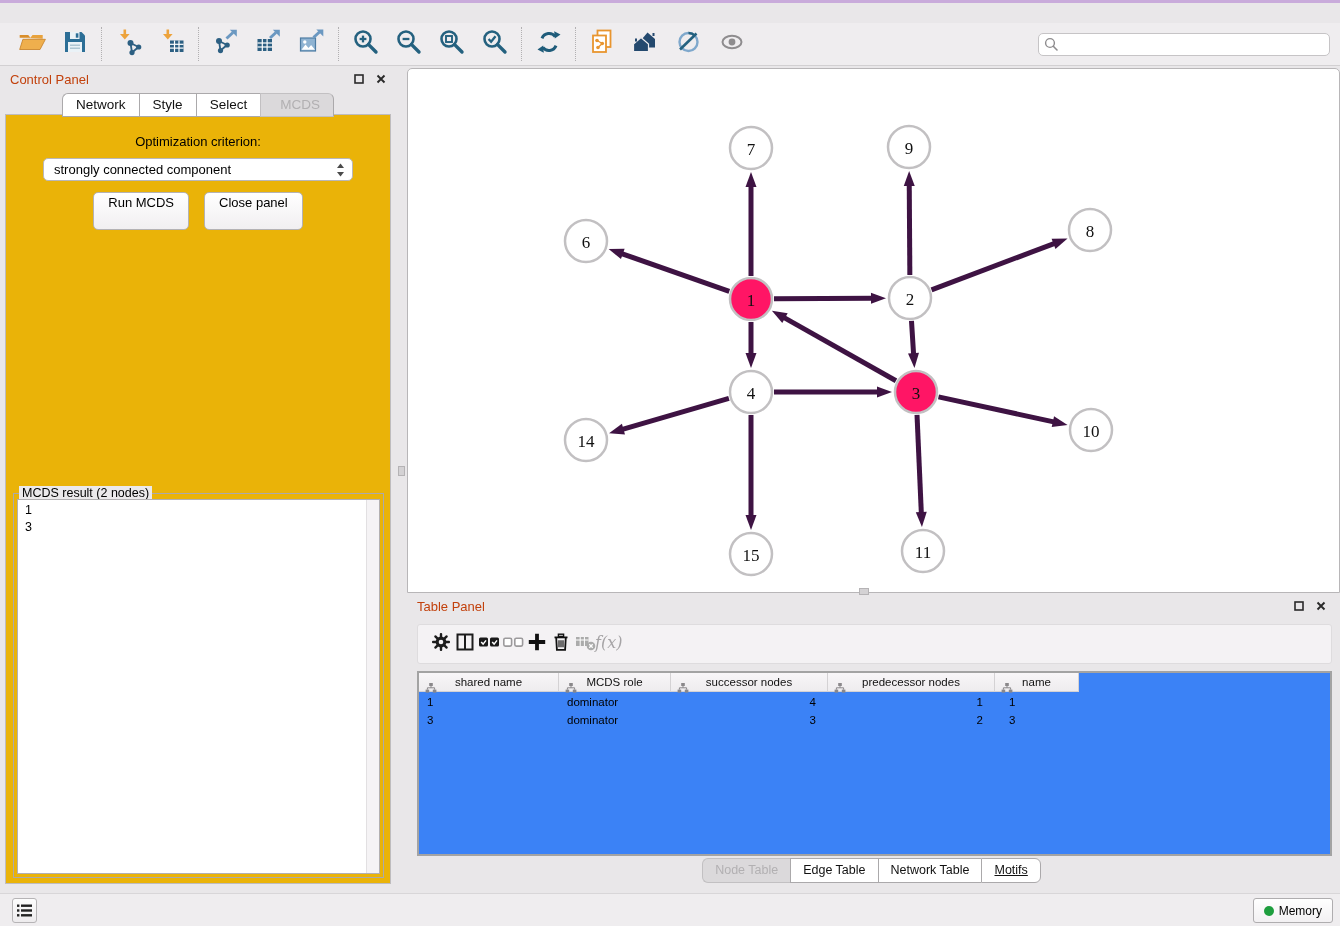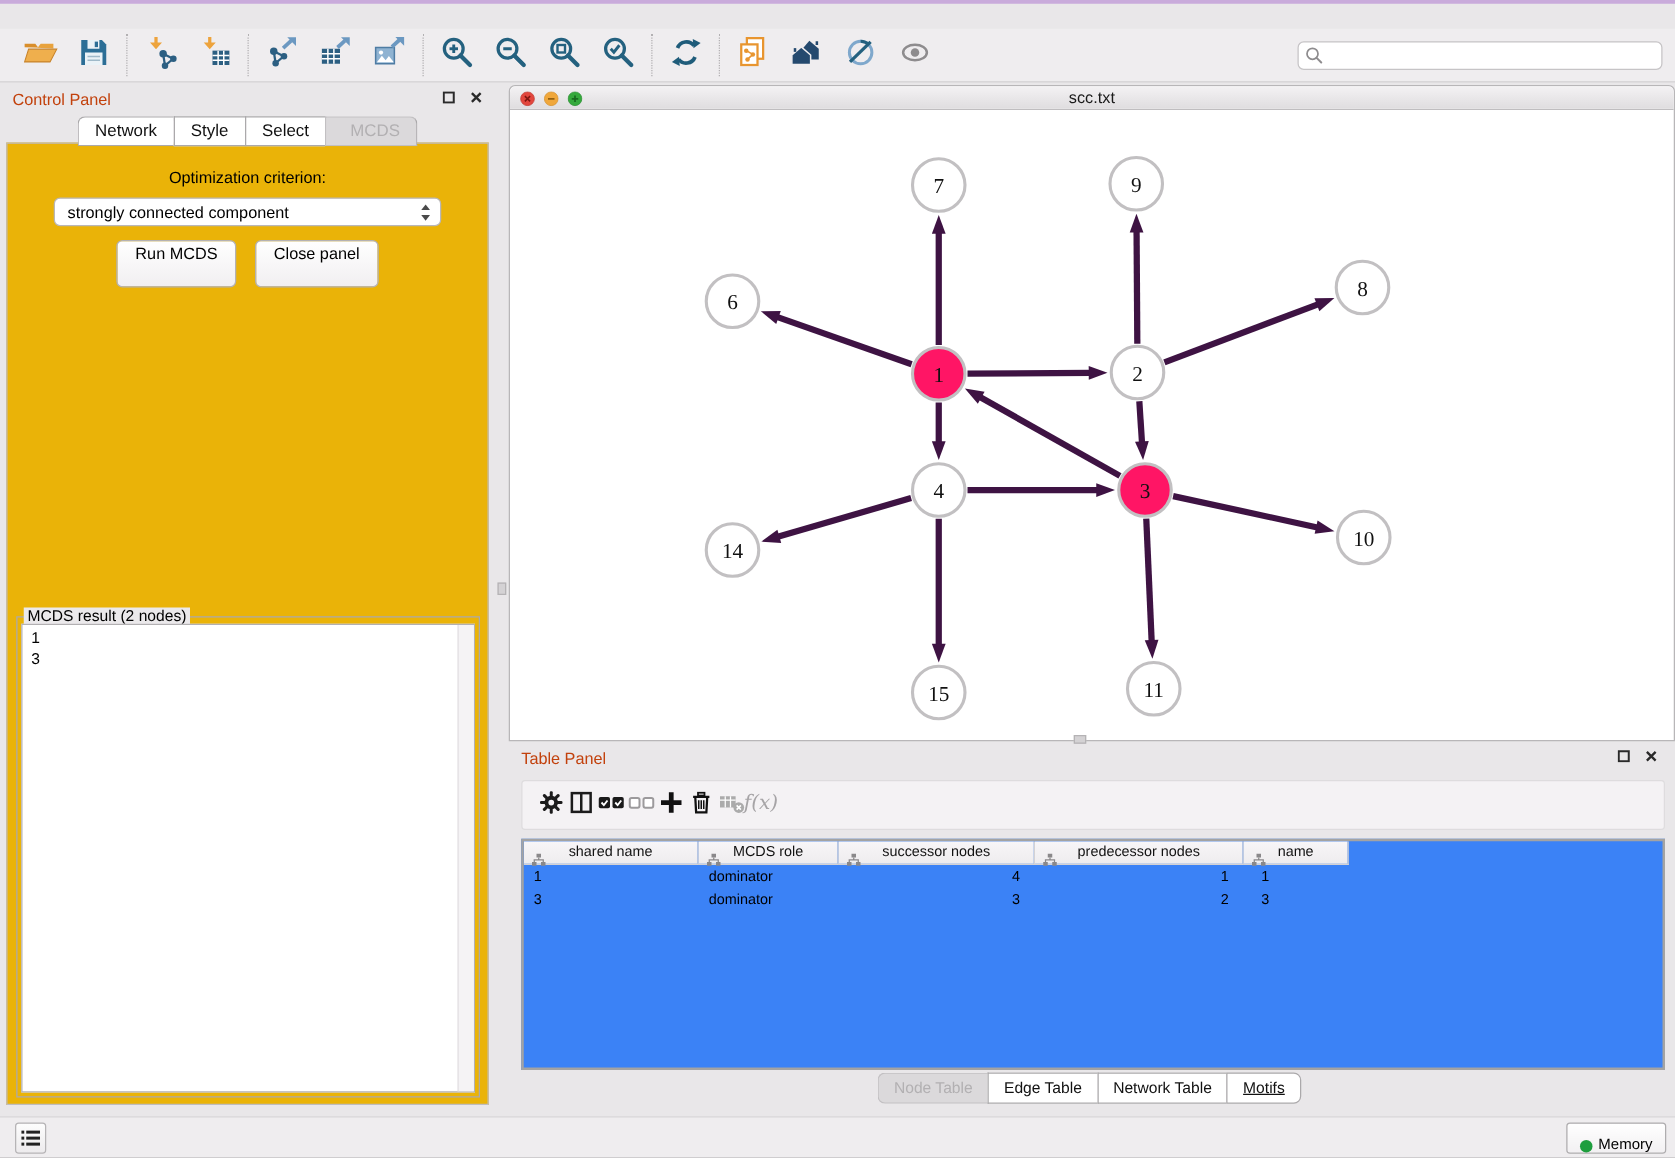--- a/index.html
+++ b/index.html
@@ -88,21 +88,21 @@
   .tp-tabs .tab:last-child { border-radius:0 6px 6px 0; border-right:1px solid #ABA9AB;text-decoration:underline; }
 
   
   .statusbar { position:absolute; left:0; right:0; bottom:0; height:33px; background:#EFEDEF;
                border-top:1px solid #D8D6D8; }
   .list-btn { position:absolute; left:12px; top:4px; width:25px; height:25px;
               background:linear-gradient(#FDFDFD,#EDEBED); border:1px solid #B6B4B6; border-radius:3px;
               display:flex; align-items:center; justify-content:center; }
   .memory-btn { position:absolute; right:7px; top:4px; height:25px;
                 background:linear-gradient(#FFFFFF,#F2F0F2); border:1px solid #AFADAF; border-radius:3px;
-                display:flex; align-items:flex-end; gap:5px; padding:0 10px; font-size:12px; color:#000; }
+                display:flex; align-items:center; gap:5px; padding:0 10px; font-size:12px; color:#000; }
   .memory-dot { width:10px; height:10px; border-radius:50%; }
 </style>
 </head>
 <body>
 
 <div class="app">
 
   <div class="mac-strip"></div>
 
 
@@ -319,43 +319,20 @@
               <div>1</div>
               <div>3</div>
             </div>
           <div class="result-scroll"></div>
         </div>
       </div>
     </div>
   </div>
 
   <div class="network-window">
-    <div class="net-titlebar">
-      <span class="net-traffic">
-        <span>
-          <svg width="12" height="12" viewBox="0 0 12 12">
-              <circle cx="6" cy="6" r="5.5" fill="#E2463D" stroke="#C13B33" stroke-width="0.6"></circle>
-              <path d="M3.9 3.9l4.2 4.2M8.1 3.9L3.9 8.1" stroke="#7E150F" stroke-width="1.2"></path>
-            </svg>
-        </span>
-        <span>
-          <svg width="12" height="12" viewBox="0 0 12 12">
-              <circle cx="6" cy="6" r="5.5" fill="#F0A73B" stroke="#D5922F" stroke-width="0.6"></circle>
-              <path d="M3.4 6h5.2" stroke="#935F10" stroke-width="1.4"></path>
-            </svg>
-        </span>
-        <span>
-          <svg width="12" height="12" viewBox="0 0 12 12">
-              <circle cx="6" cy="6" r="5.5" fill="#35A93C" stroke="#2B8F33" stroke-width="0.6"></circle>
-              <path d="M3.4 6h5.2M6 3.4v5.2" stroke="#1A6B20" stroke-width="1.4"></path>
-            </svg>
-        </span>
-      </span>
-      <div class="net-title">scc.txt</div>
-    </div>
     <svg class="graph" width="931" height="504" viewBox="0 0 931 504">
         <g>
           <line x1="343" y1="188" x2="343" y2="97" stroke="#3E1343" stroke-width="5"></line>
           <polygon points="343,84 348.5,99 337.5,99" fill="#3E1343"></polygon>
         </g>
         <g>
           <line x1="321.3015285768616" y1="203.3726585300483" x2="212.9062366372227" y2="165.27007106035708" stroke="#3E1343" stroke-width="5"></line>
           <polygon points="200.64188322414446,160.9589650121235 216.6169897211797,160.7445532391676 212.96913075728978,171.1220830502338" fill="#3E1343"></polygon>
         </g>
         <g>

